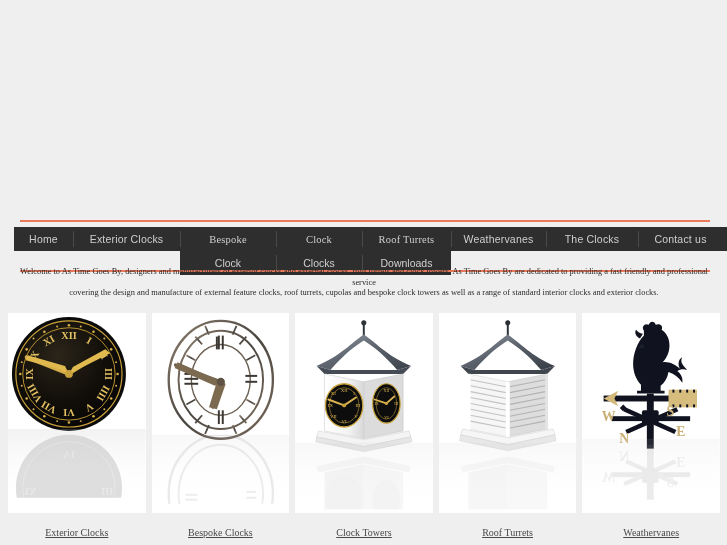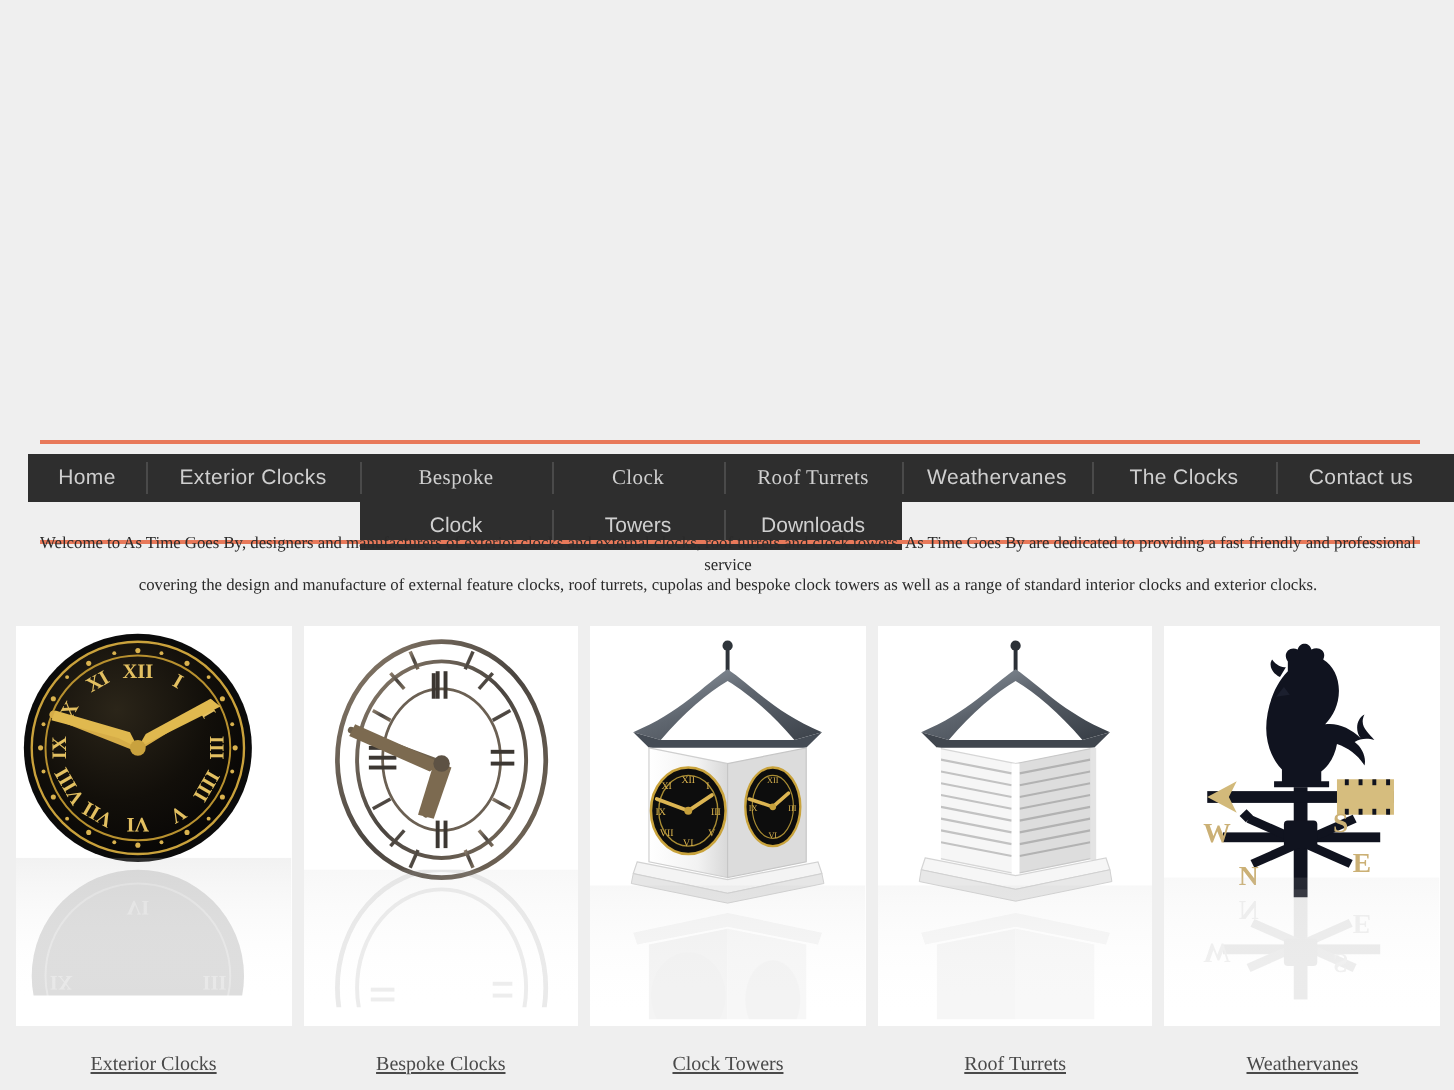--- a/index.html
+++ b/index.html
@@ -206,21 +206,21 @@
         <span>Contact us</span>
       </div>
 
     </div>
 
     <div class="nav-sub-strip" style="left:166px">
       <div class="nav-sub" style="width:96px">
         <span>Clock</span>
       </div>
       <div class="nav-sub" style="width:86px">
-        <span>Towers</span>
+        <span>Clocks</span>
       </div>
       <div class="nav-sub" style="width:89px">
         <span>Downloads</span>
       </div>
     </div>
   </nav>
 
   <div class="rule bottom"></div>
 
   <div class="intro">

